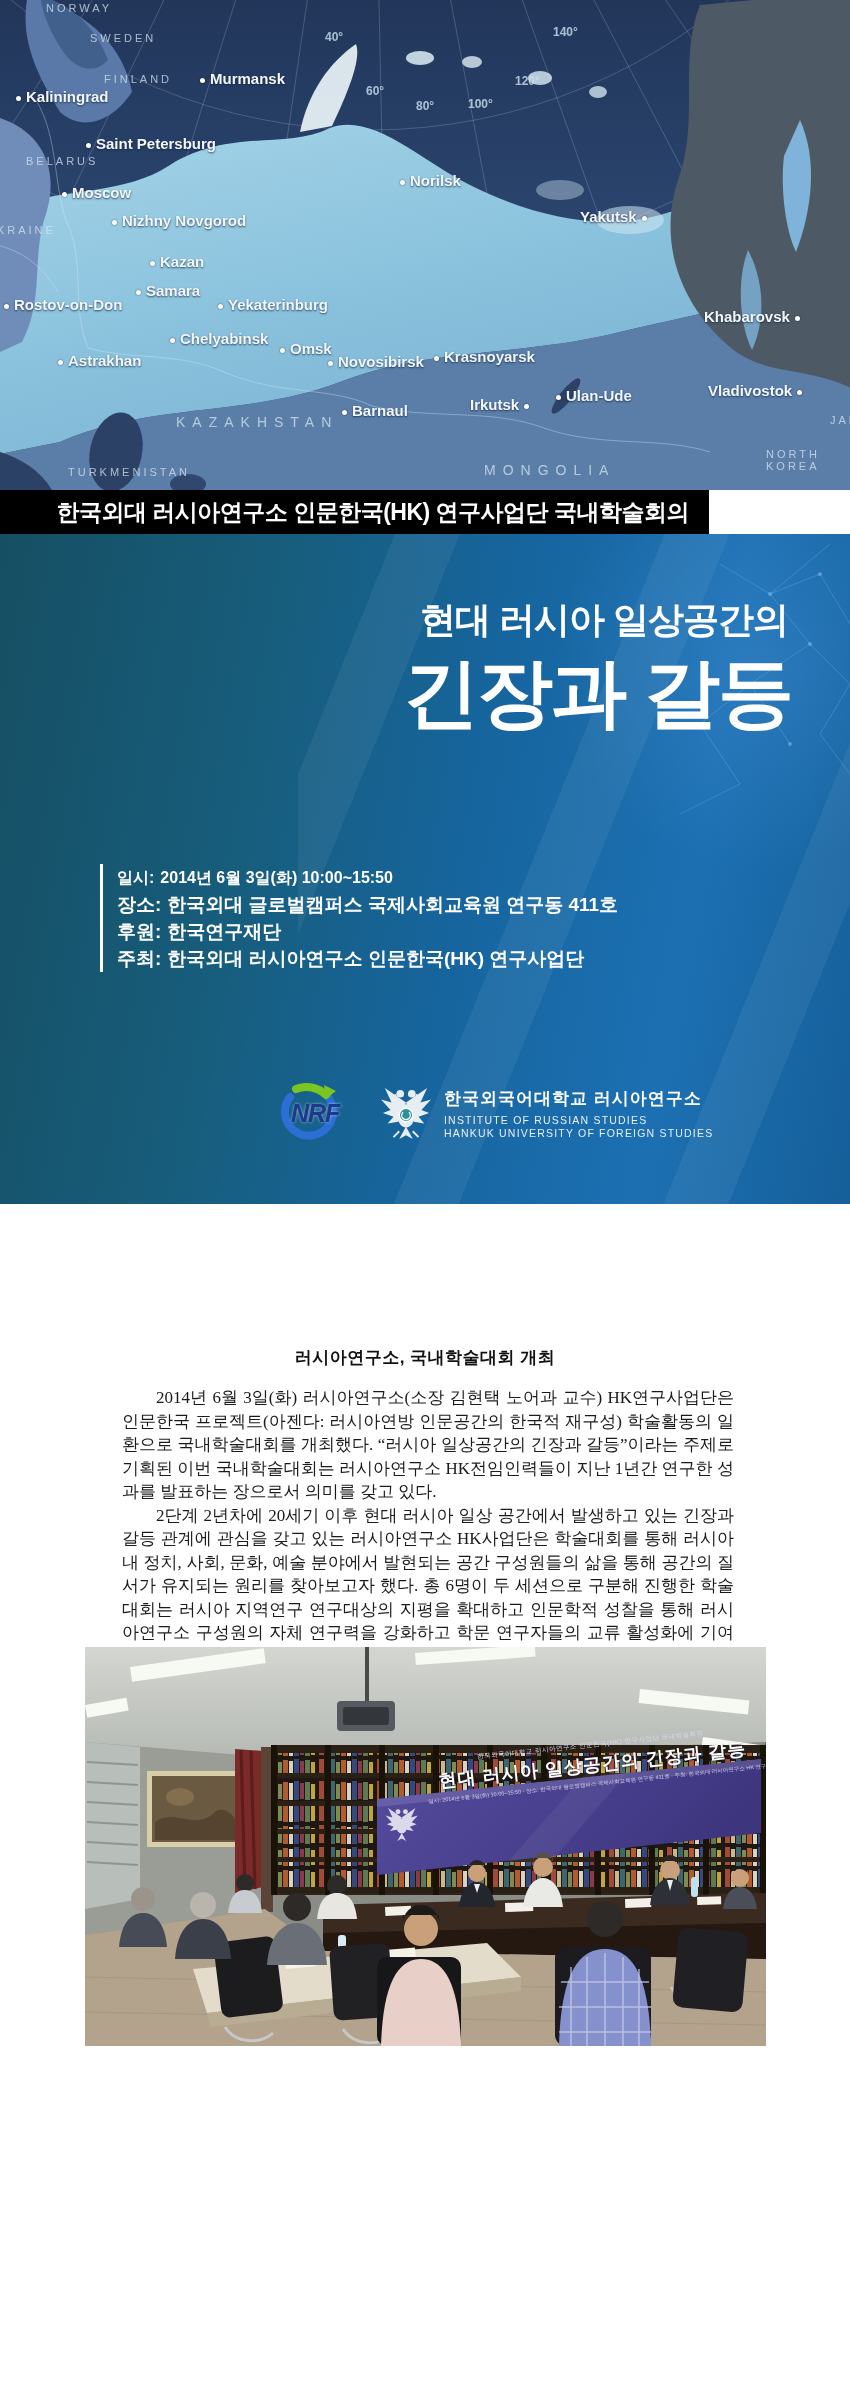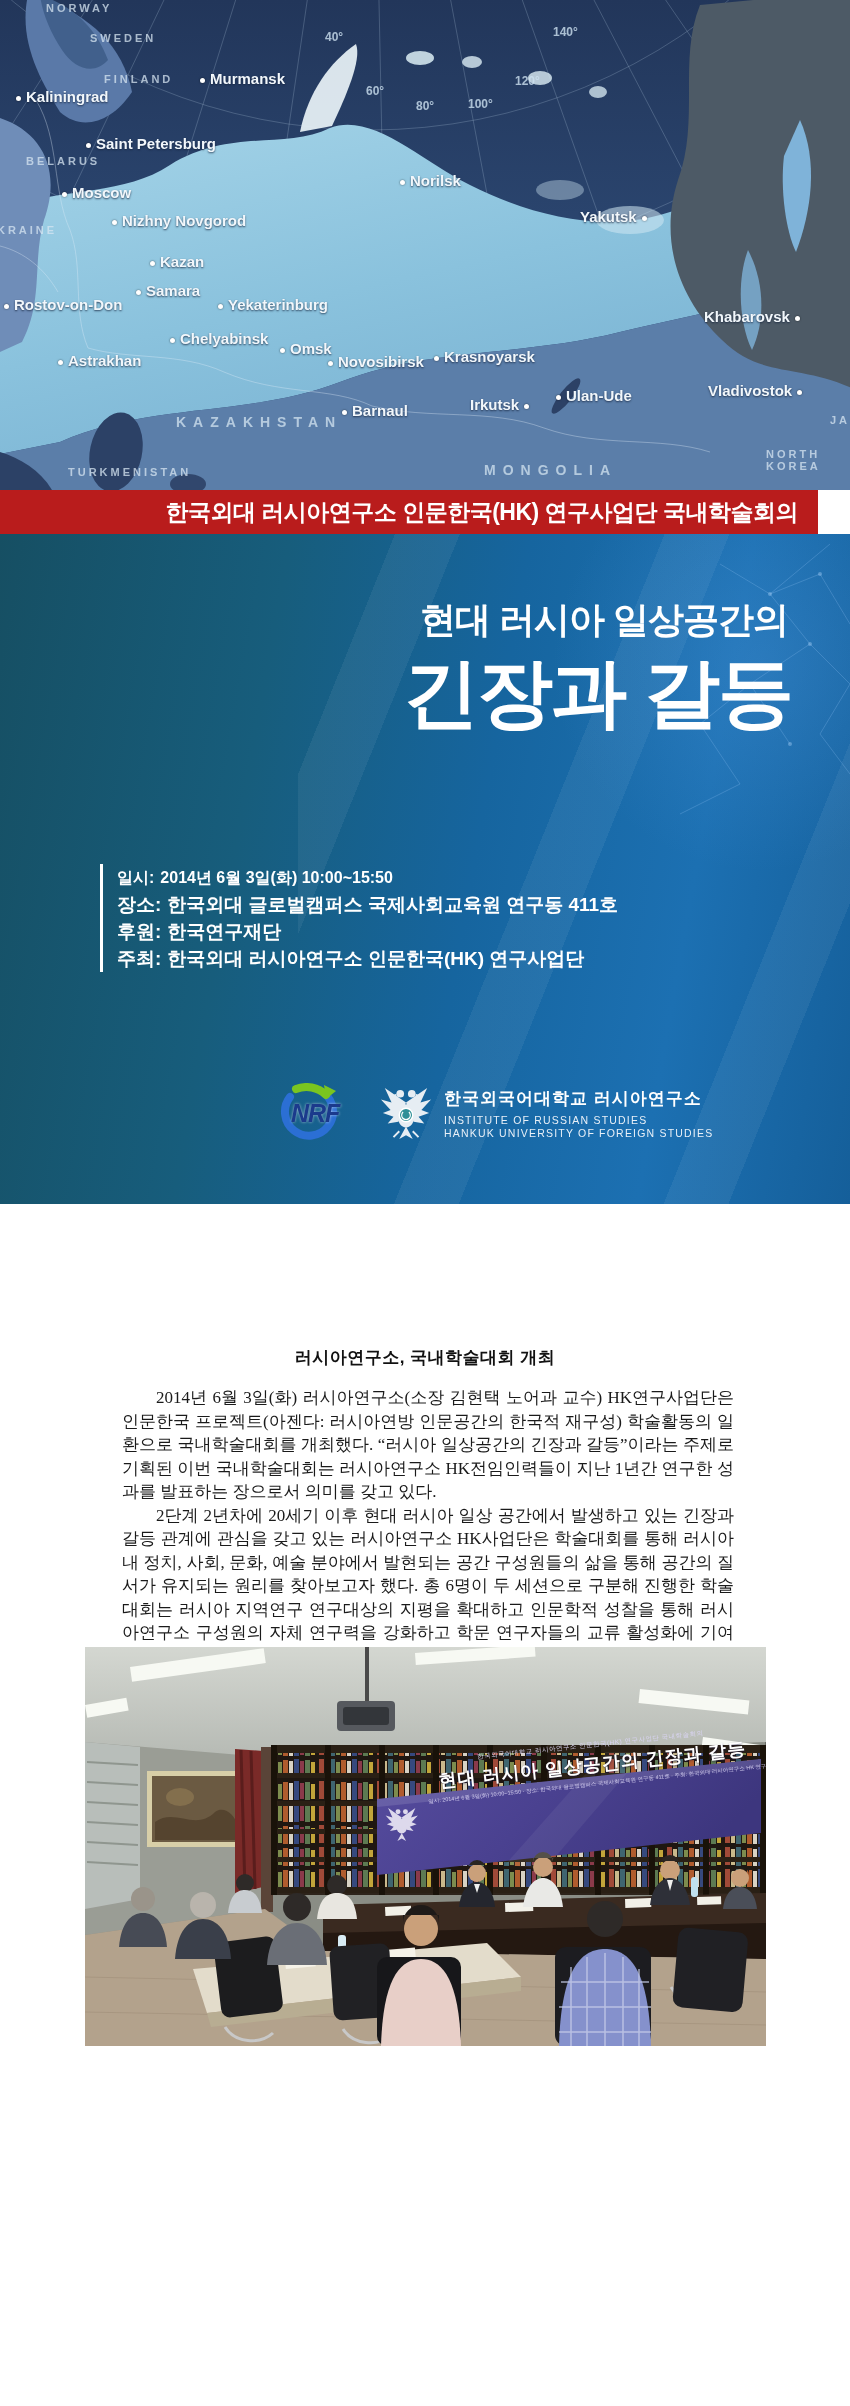--- a/index.html
+++ b/index.html
@@ -10,26 +10,26 @@
   .map{position:absolute;left:0;top:0;width:850px;height:490px;overflow:hidden;background:#24395d;}
   .map svg{position:absolute;left:0;top:0;}
   .map-labels{position:absolute;left:0;top:0;width:100%;height:100%;}
   .city{position:absolute;color:#f2f7fb;font-weight:bold;font-size:15px;white-space:nowrap;
         text-shadow:0 1px 2px rgba(20,35,60,.8);}
   .city.dot-l::before{content:"";display:inline-block;width:5px;height:5px;border-radius:50%;
         background:#fff;margin-right:5px;vertical-align:middle;box-shadow:0 0 2px rgba(0,0,0,.6);}
   .city.dot-r::after{content:"";display:inline-block;width:5px;height:5px;border-radius:50%;
         background:#fff;margin-left:5px;vertical-align:middle;box-shadow:0 0 2px rgba(0,0,0,.6);}
   .country{position:absolute;color:rgba(215,230,242,.75);font-size:11px;letter-spacing:3px;
-        white-space:nowrap;font-weight:bold;}
+        white-space:nowrap;font-weight:normal;}
   .country.wide{font-size:14px;letter-spacing:7px;color:rgba(220,235,245,.7);}
   .meridian{position:absolute;color:rgba(205,225,240,.8);font-size:12px;font-weight:bold;}
 
   
-  .green-bar{position:absolute;left:0;top:490px;width:818px;height:44px;background:#b91c1c;
+  .green-bar{position:absolute;left:0;top:490px;width:709px;height:44px;background:#000000;
         display:flex;align-items:center;justify-content:flex-end;}
   .green-bar .bar-text{color:#ffffff;font-weight:bold;font-size:23px;padding-right:20px;letter-spacing:-0.5px;}
 
   
   .poster{position:absolute;left:0;top:534px;width:850px;height:670px;overflow:hidden;
         background:linear-gradient(100deg,#164f63 0%,#175d7c 30%,#16659f 55%,#1c70b2 78%,#155f9a 100%);}
   .poster .rays{position:absolute;left:35%;top:0;width:65%;height:100%;
         background:repeating-linear-gradient(112deg,rgba(255,255,255,0) 0 90px,rgba(255,255,255,.06) 90px 150px,rgba(255,255,255,0) 150px 250px);}
   .poster .glow{position:absolute;right:-120px;top:-80px;width:420px;height:420px;border-radius:50%;
         background:radial-gradient(circle,rgba(90,160,230,.25) 0%,rgba(90,160,230,0) 70%);}

